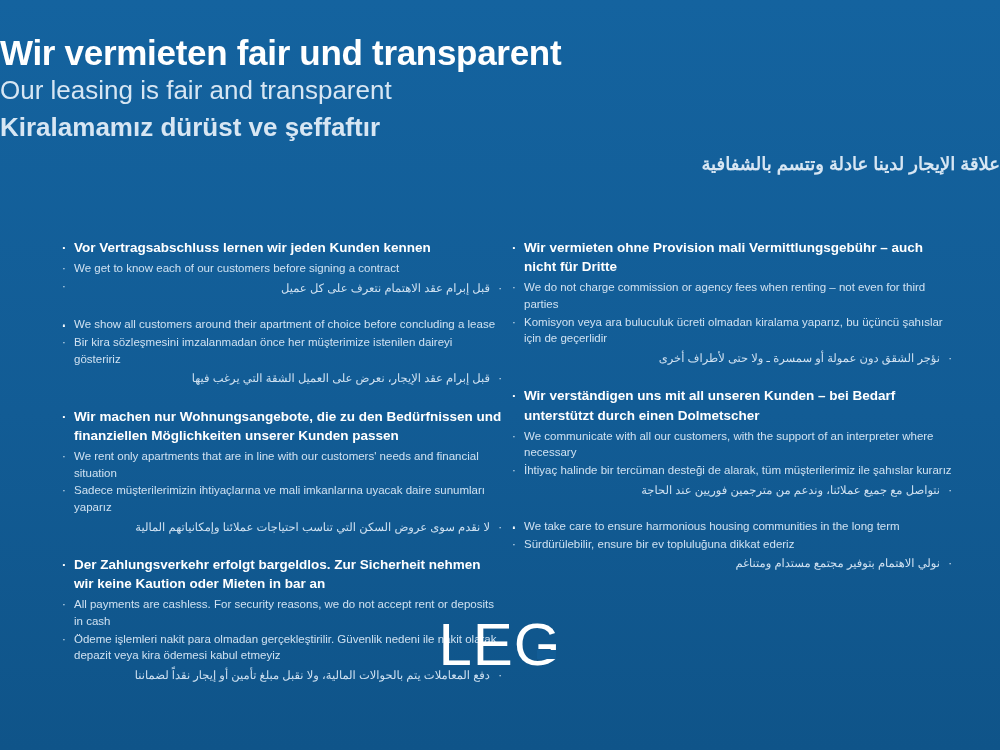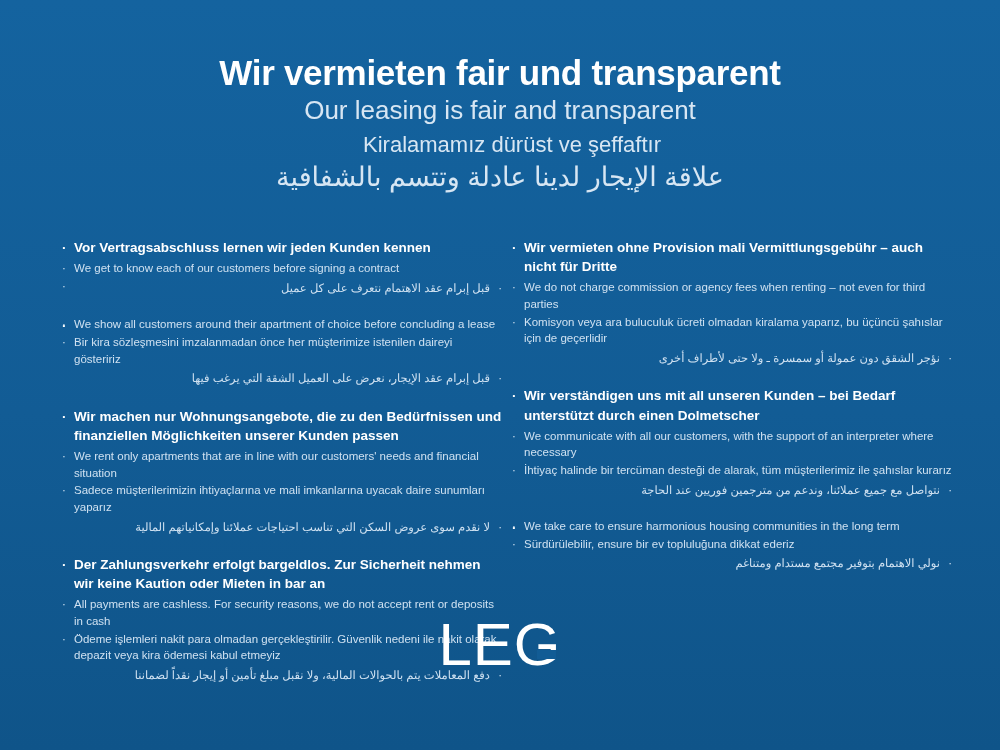--- a/index.html
+++ b/index.html
@@ -15,51 +15,49 @@
     overflow: hidden;
   }
   .poster {
     position: relative;
     width: 1000px;
     height: 750px;
     background: linear-gradient(180deg, #14639f 0%, #125c95 55%, #0f5489 100%);
   }
   
   .headings {
-    padding-top: 52px;
-    text-align: center;
+    padding-top: 32px;
   }
   .h-de {
     font-size: 35px;
     font-weight: bold;
     letter-spacing: -0.3px;
     line-height: 1.18;
     color: #ffffff;
   }
   .h-en {
     font-size: 26px;
     font-weight: normal;
     line-height: 1.32;
     color: #d7e6f3;
     margin-top: 0;
   }
   .h-tr {
-    font-size: 22px;
-    font-weight: normal;
+    font-size: 26px;
+    font-weight: bold;
     line-height: 1.32;
     color: #d7e6f3;
     margin-top: 2px;
-    margin-left: 24px;
   }
   .h-ar {
-    font-size: 27px;
-    font-weight: normal;
+    font-size: 18px;
+    font-weight: bold;
     line-height: 1.35;
     color: #d7e6f3;
-    margin-top: 0;
+    margin-top: 8px;
     direction: rtl;
   }
   
   .columns {
     position: absolute;
     top: 238px;
     left: 0;
     width: 1000px;
     display: flex;
     gap: 0px;

